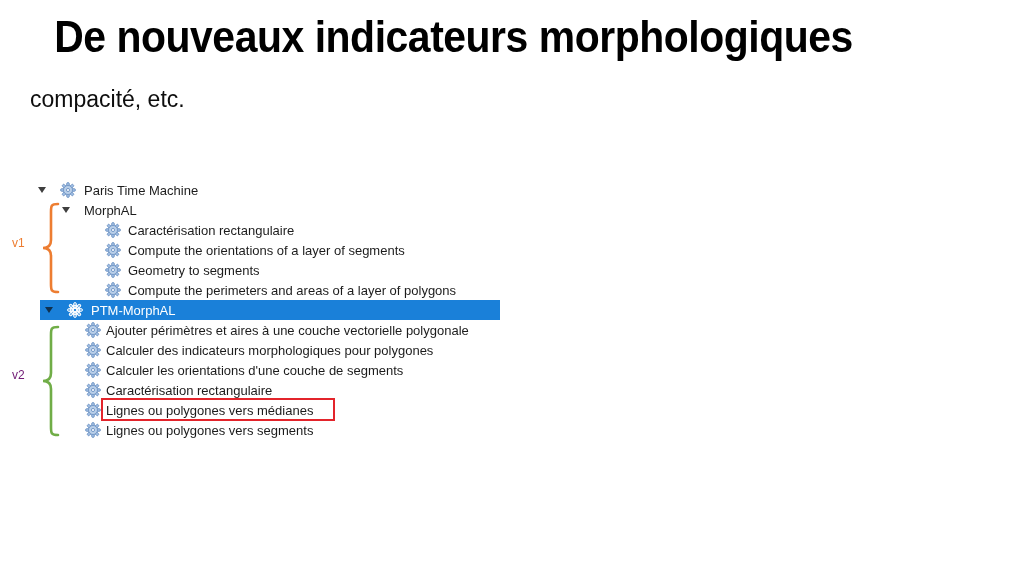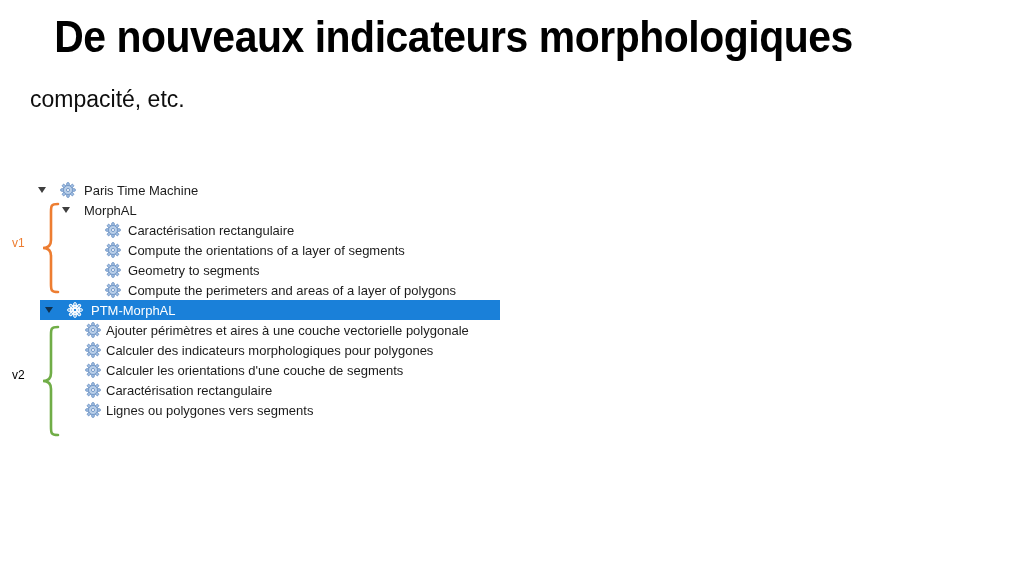--- a/index.html
+++ b/index.html
@@ -39,21 +39,21 @@
 
   .tree-row.selected { background: #1a80d9; width: 460px; margin-left: 7px; }
   .tree-row.selected .lbl { color: #ffffff; }
 
   .redbox { position: absolute; left: 68px; top: -2px; width: 234px; height: 23px;
     border: 2px solid #e3242b; pointer-events: none; }
 
   
   .ann-label { position: absolute; font-size: 12px; font-weight: 400; }
   .v1-label { left: 12px; top: 236px; color: #ed7d31; }
-  .v2-label { left: 12px; top: 368px; color: #000000; }
+  .v2-label { left: 12px; top: 368px; color: #701a75; }
   .brace { position: absolute; }
   .v1-brace { left: 40px; top: 202px; }
   .v2-brace { left: 40px; top: 325px; }
 
   svg.defs { position: absolute; width: 0; height: 0; }
 </style>
 </head>
 <body>
 
 <svg class="defs" aria-hidden="true">
@@ -161,20 +161,27 @@
       <span class="lbl lbl-b">Calculer les orientations d'une couche de segments</span>
     </div>
 
     <div class="tree-row">
       <svg class="gear gear-b">
           <use href="#gear-blue"></use>
         </svg>
       <span class="lbl lbl-b">Caractérisation rectangulaire</span>
     </div>
 
+    <div class="tree-row">
+      <svg class="gear gear-b">
+          <use href="#gear-blue"></use>
+        </svg>
+      <span class="lbl lbl-b">Lignes ou polygones vers médianes</span>
+      <span class="redbox"></span>
+    </div>
 
     <div class="tree-row">
       <svg class="gear gear-b">
           <use href="#gear-blue"></use>
         </svg>
       <span class="lbl lbl-b">Lignes ou polygones vers segments</span>
     </div>
 
   </div>
 

